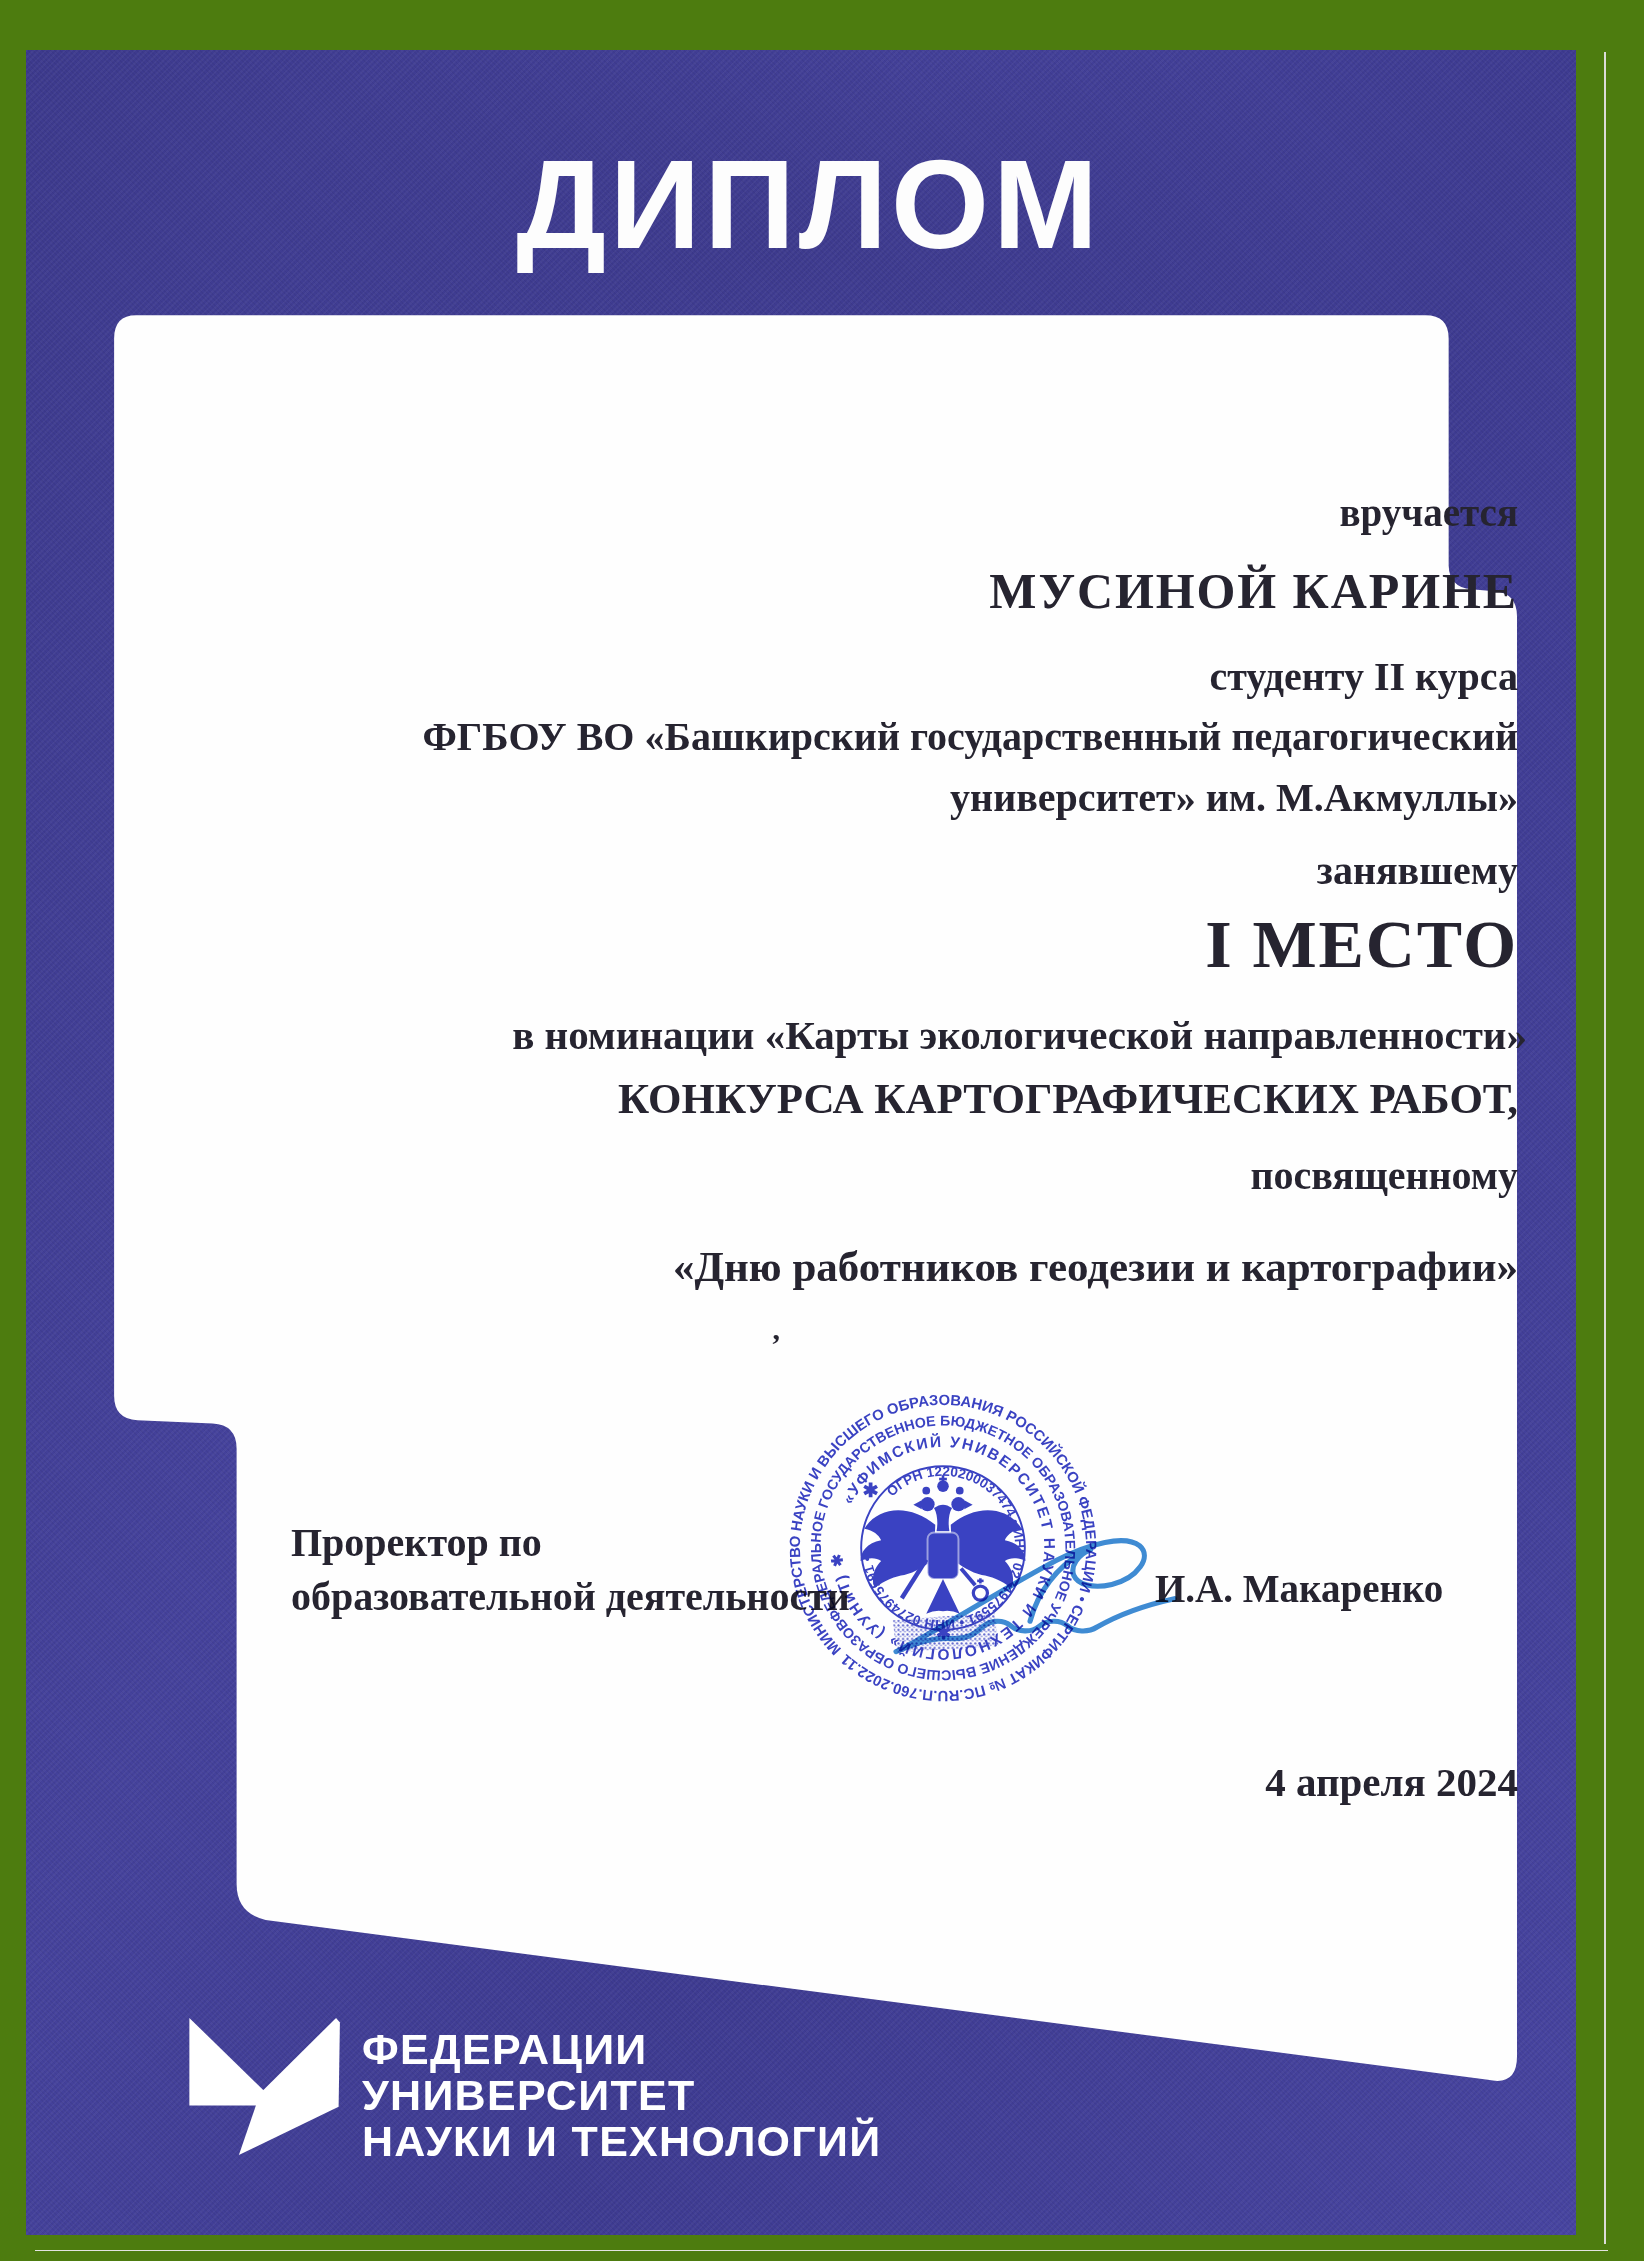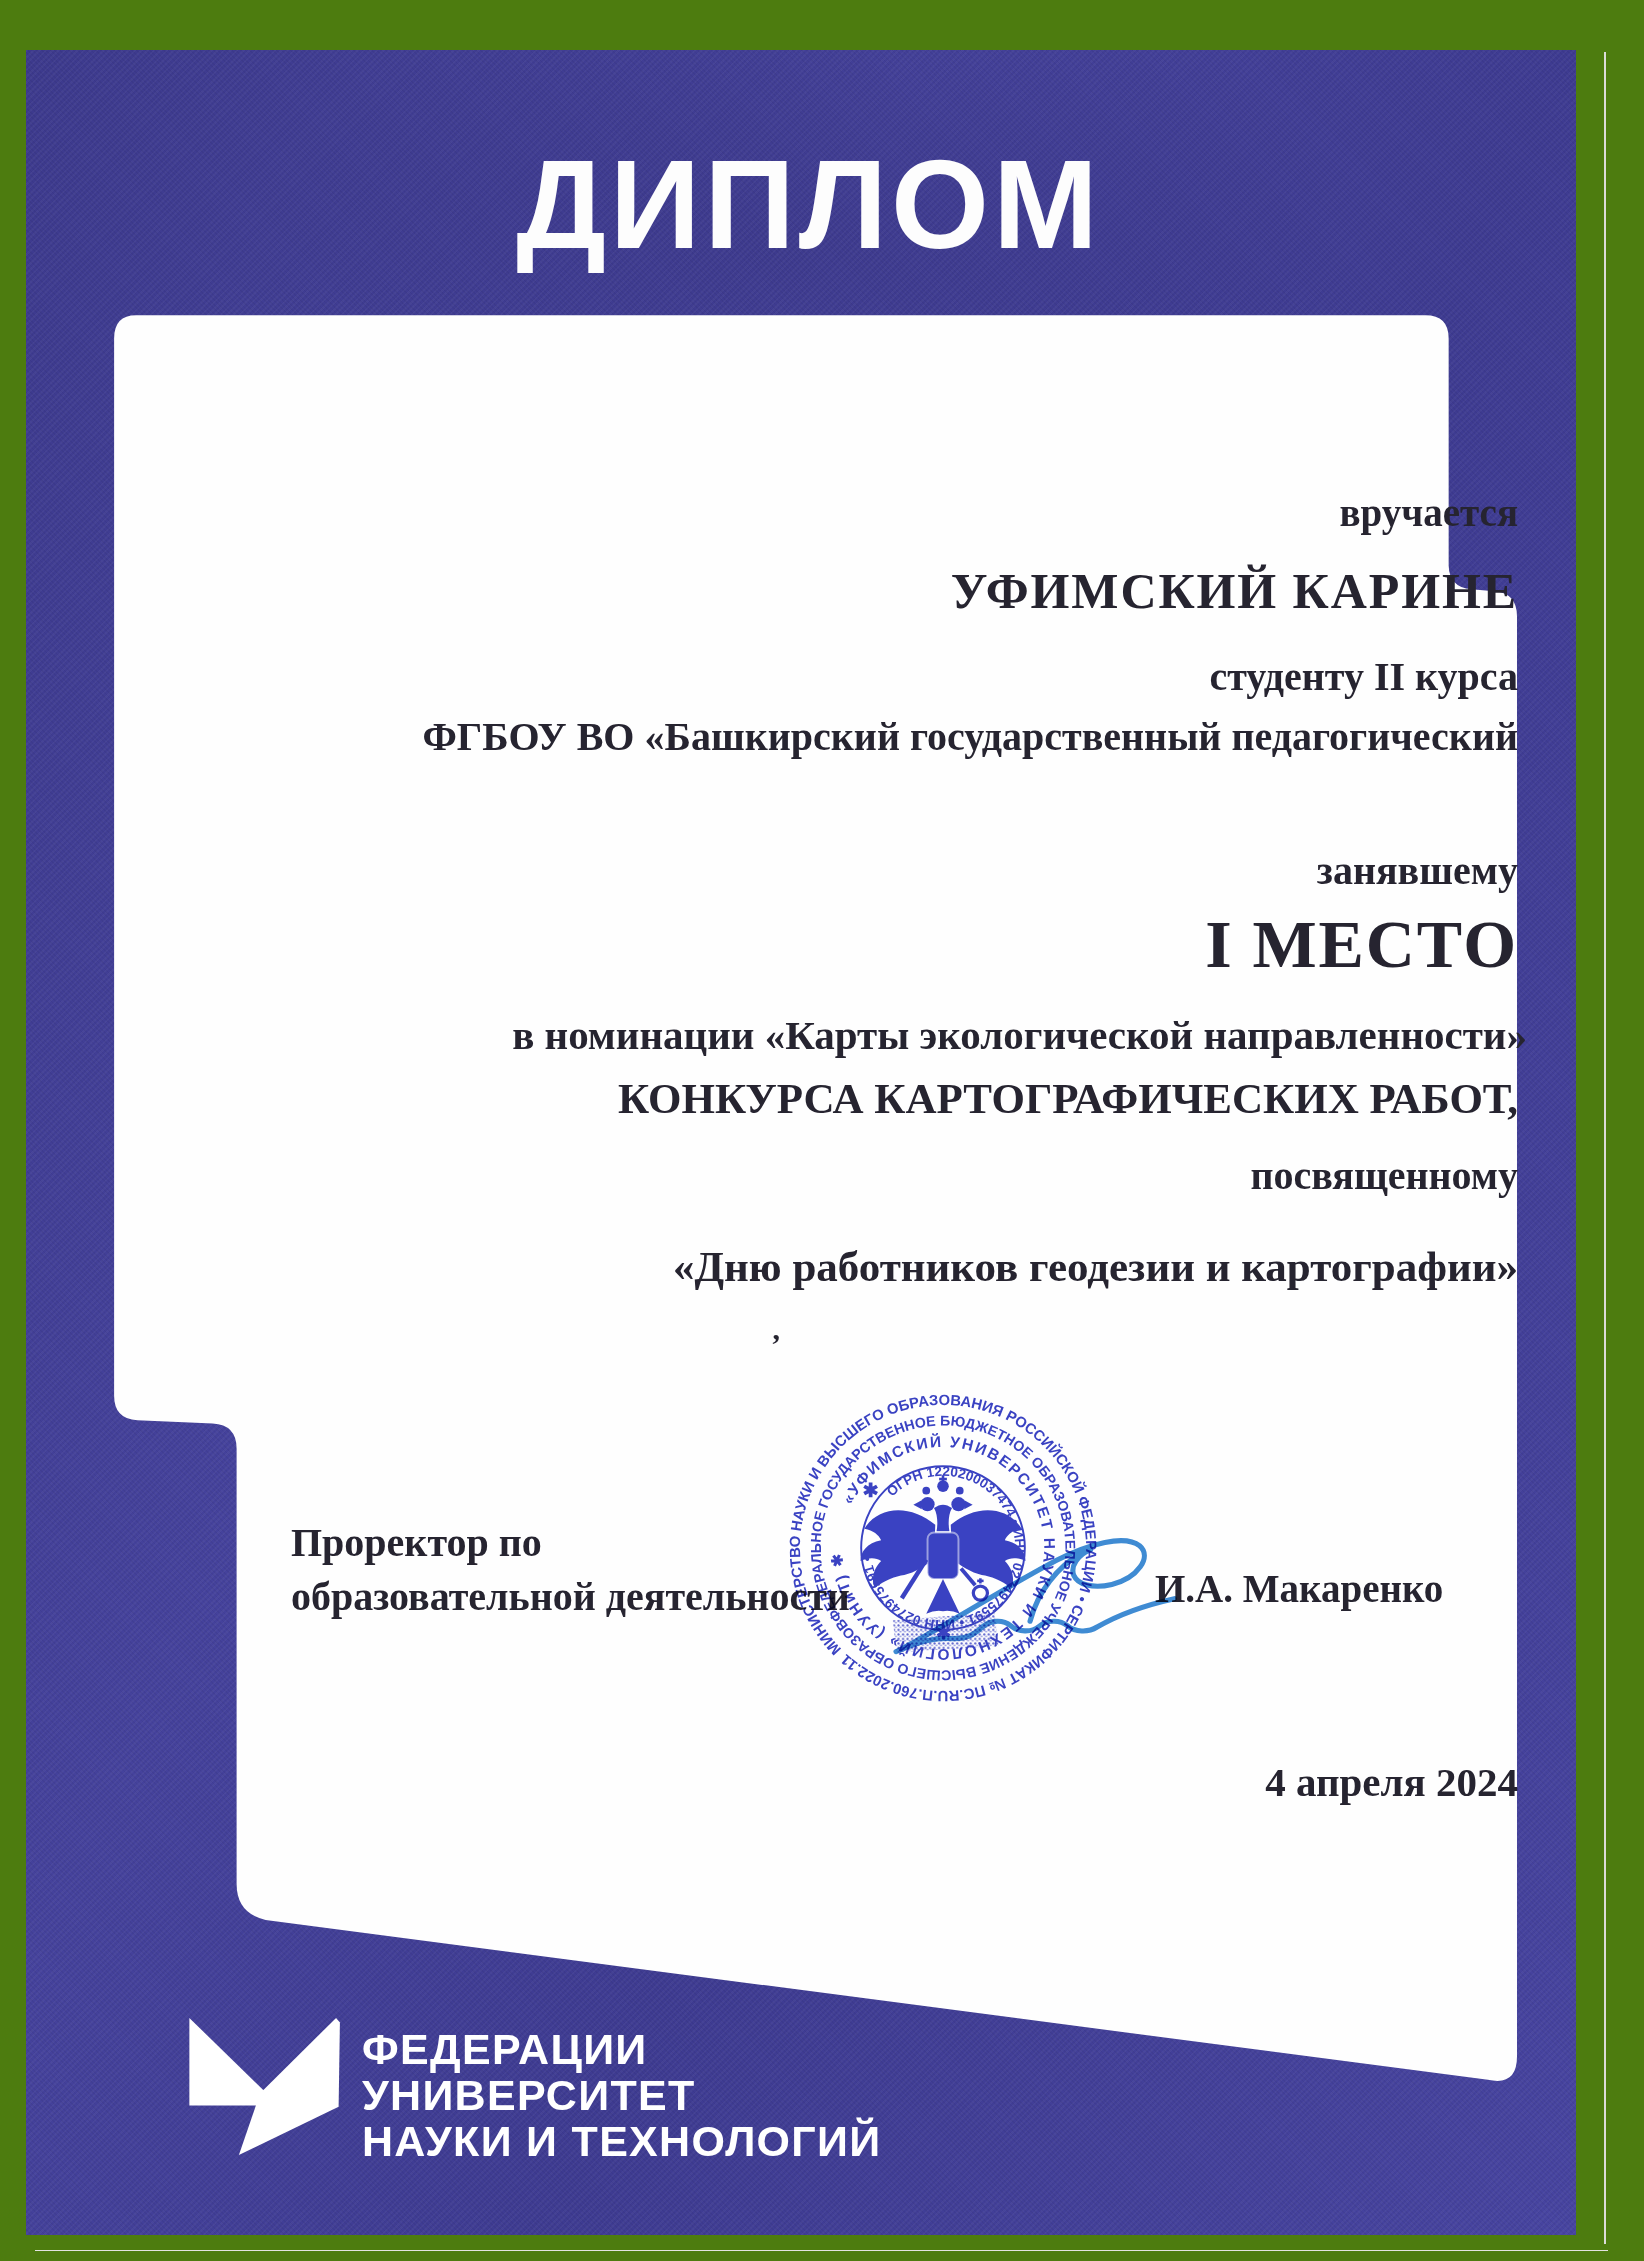--- a/index.html
+++ b/index.html
@@ -64,23 +64,24 @@
              L 2247 877 Q 2248 911 2282 914
              L 2318 917 Q 2353 920 2353 956
              L 2353 3190 Q 2353 3236 2308 3226
              L 412 2978 Q 367 2968 367 2922
              L 367 2247 Q 367 2210 330 2208
              L 213 2203 Q 177 2201 177 2165
              L 177 525 Q 177 489 211 489 Z" fill="#fefefe"></path>
   </svg>
 
   <div class="t c l-vr">вручается</div>
-  <div class="t c l-name">УФИМСКИЙ КАРИНЕ</div>
+  <div class="t c l-name">МУСИНОЙ КАРИНЕ</div>
   <div class="t c l-course">студенту II курса</div>
   <div class="t c l-inst1">ФГБОУ ВО «Башкирский государственный педагогический</div>
+  <div class="t c l-inst2">университет» им. М.Акмуллы»</div>
   <div class="t c l-zan">занявшему</div>
   <div class="t c l-place">I МЕСТО</div>
   <div class="t c l-nom">в номинации «Карты экологической направленности»</div>
   <div class="t c l-konk">КОНКУРСА КАРТОГРАФИЧЕСКИХ РАБОТ,</div>
   <div class="t c l-posv">посвященному</div>
   <div class="t c l-dnu">«Дню работников геодезии и картографии»</div>
   <div class="t l-mark">’</div>
   <div class="t l-prorektor1">Проректор по</div>
   <div class="t l-prorektor2">образовательной деятельности</div>
   <div class="t l-signername">И.А. Макаренко</div>

